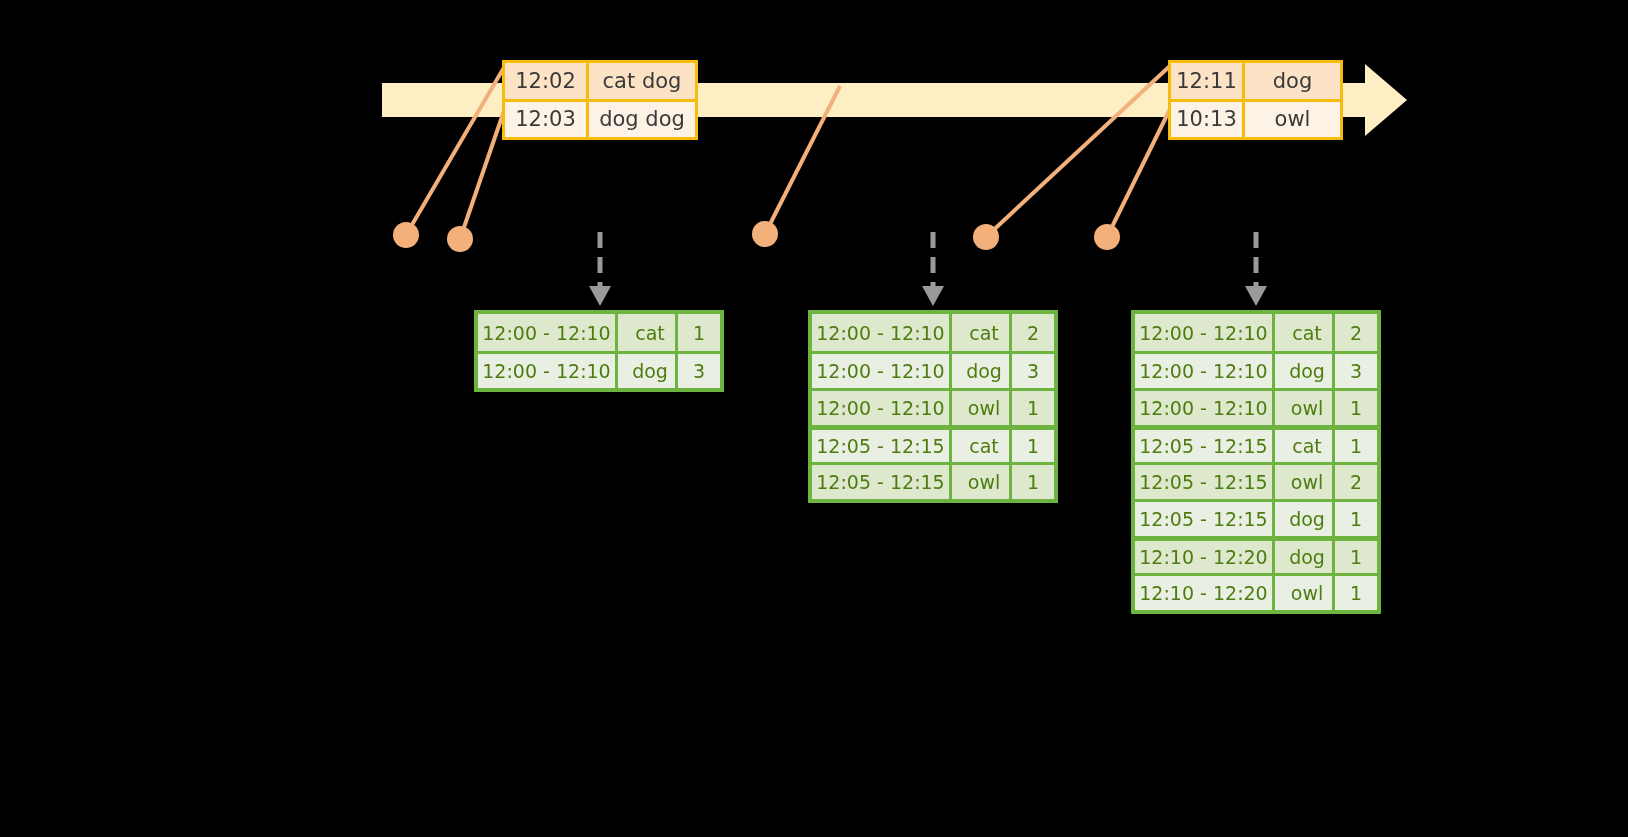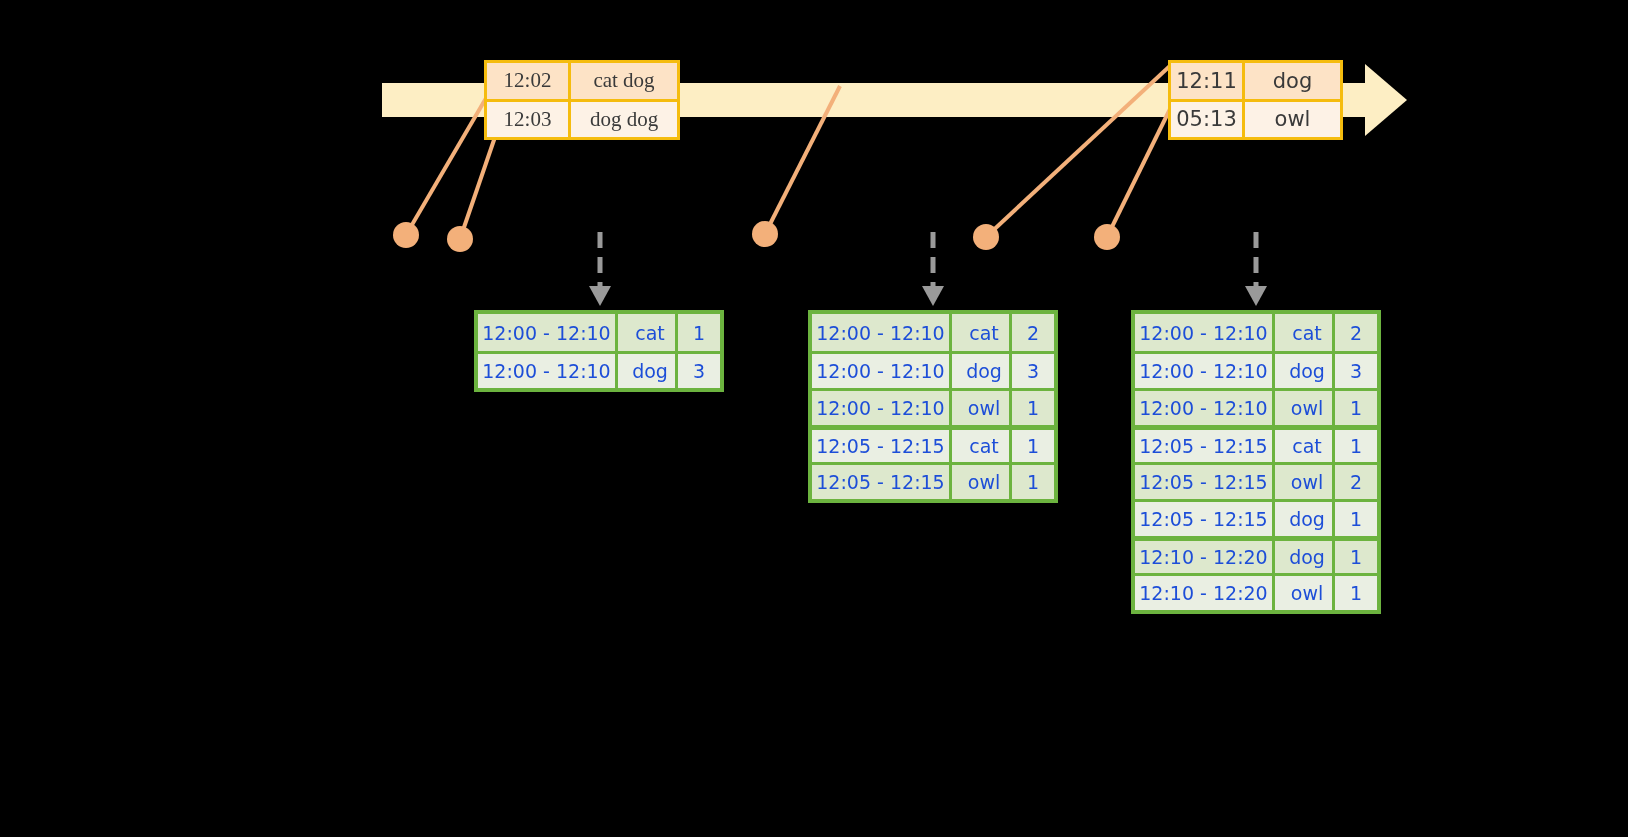--- a/index.html
+++ b/index.html
@@ -19,21 +19,21 @@
       display:flex;flex-direction:column;}
   .ev-row{display:flex;flex:1;}
   .ev-row + .ev-row{border-top:3px solid #f5bc0e;}
   .ev-time{display:flex;align-items:center;justify-content:center;
       border-right:3px solid #f5bc0e;box-sizing:border-box;
       font-size:21px;color:#3a3a3a;}
   .ev-val{display:flex;align-items:center;justify-content:center;
       box-sizing:border-box;font-size:21px;color:#3a3a3a;}
   .shade-a .ev-time,.shade-a .ev-val{background:#fde3c6;}
 
-  #ev1{left:484px;top:60px;width:196px;height:80px;font-family:Liberation Serif, serif;}
+  #ev1{left:502px;top:60px;width:196px;height:80px;}
   #ev1 .ev-time{width:84px;}  #ev1 .ev-val{width:106px;}
   #ev2{left:836px;top:81px;width:196px;height:40px;}
   #ev2 .ev-time{width:84px;}  #ev2 .ev-val{width:106px;}
   #ev3{left:1168px;top:60px;width:175px;height:80px;}
   #ev3 .ev-time{width:74px;text-align:center;}  #ev3 .ev-val{width:95px;}
 
   
   .conn-svg{position:absolute;left:0;top:0;width:1628px;height:837px;
       pointer-events:none;}
   .dot{position:absolute;width:26px;height:26px;border-radius:50%;
@@ -41,21 +41,21 @@
 
   
   .dash-arrow{position:absolute;width:26px;height:78px;}
 
   
   .res-table{position:absolute;border:4px solid #6cb33f;box-sizing:border-box;}
   .res-row{display:flex;height:37px;box-sizing:border-box;}
   .res-row + .res-row{border-top:3px solid #6cb33f;}
   .res-row.sep{border-top:5px solid #6cb33f;}
   .rc{display:flex;align-items:center;justify-content:center;
-      box-sizing:border-box;font-size:19px;color:#1d4ed8;}
+      box-sizing:border-box;font-size:19px;color:#4d7c0f;}
   .rc.win{border-right:3px solid #6cb33f;}
   .rc.key{border-right:3px solid #6cb33f;padding-left:7px;}
   .res-row.band-a .rc{background:#dde8cd;}
   .res-row.band-b .rc{background:#eaefe3;}
 
   #rt1{left:474px;top:310px;width:250px;}
   #rt1 .win{width:140px;} #rt1 .key{width:60px;} #rt1 .cnt{width:42px;}
   #rt2{left:808px;top:310px;width:250px;}
   #rt2 .win{width:140px;} #rt2 .key{width:60px;} #rt2 .cnt{width:42px;}
   #rt3{left:1131px;top:310px;width:250px;}
@@ -98,21 +98,21 @@
     </div>
   </div>
 
 
   <div class="ev-box shade-a" id="ev3">
     <div class="ev-row">
       <div class="ev-time">12:11</div>
       <div class="ev-val">dog</div>
     </div>
     <div class="ev-row">
-      <div class="ev-time" style="background:#fdf2e6">05:13</div>
+      <div class="ev-time" style="background:#fdf2e6">10:13</div>
       <div class="ev-val" style="background:#fdf2e6">owl</div>
     </div>
   </div>
 
   <div id="arrows">
       <div class="dash-arrow" style="left: 587px; top: 232px;"><svg width="26" height="78" viewBox="0 0 26 78">
           <line x1="13" y1="0" x2="13" y2="56" stroke="#9a9a9a" stroke-width="5" stroke-dasharray="16,9"></line>
           <polygon points="2,54 24,54 13,74" fill="#9a9a9a"></polygon>
         </svg></div>
       <div class="dash-arrow" style="left: 920px; top: 232px;"><svg width="26" height="78" viewBox="0 0 26 78">

